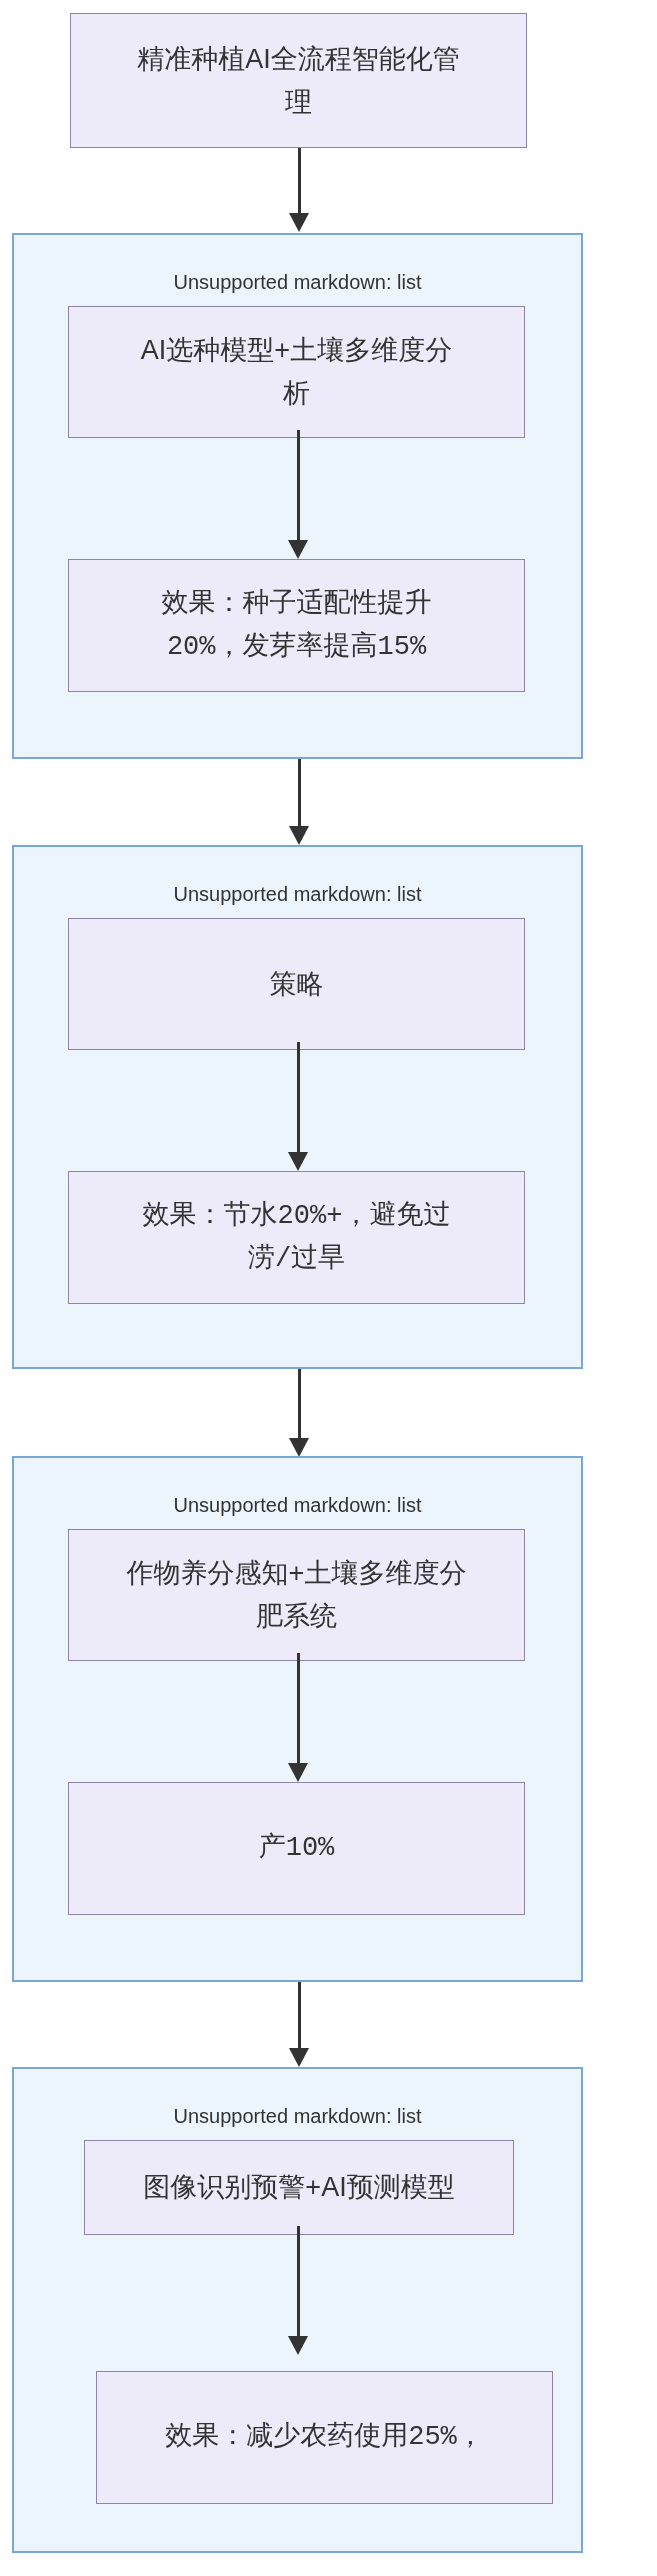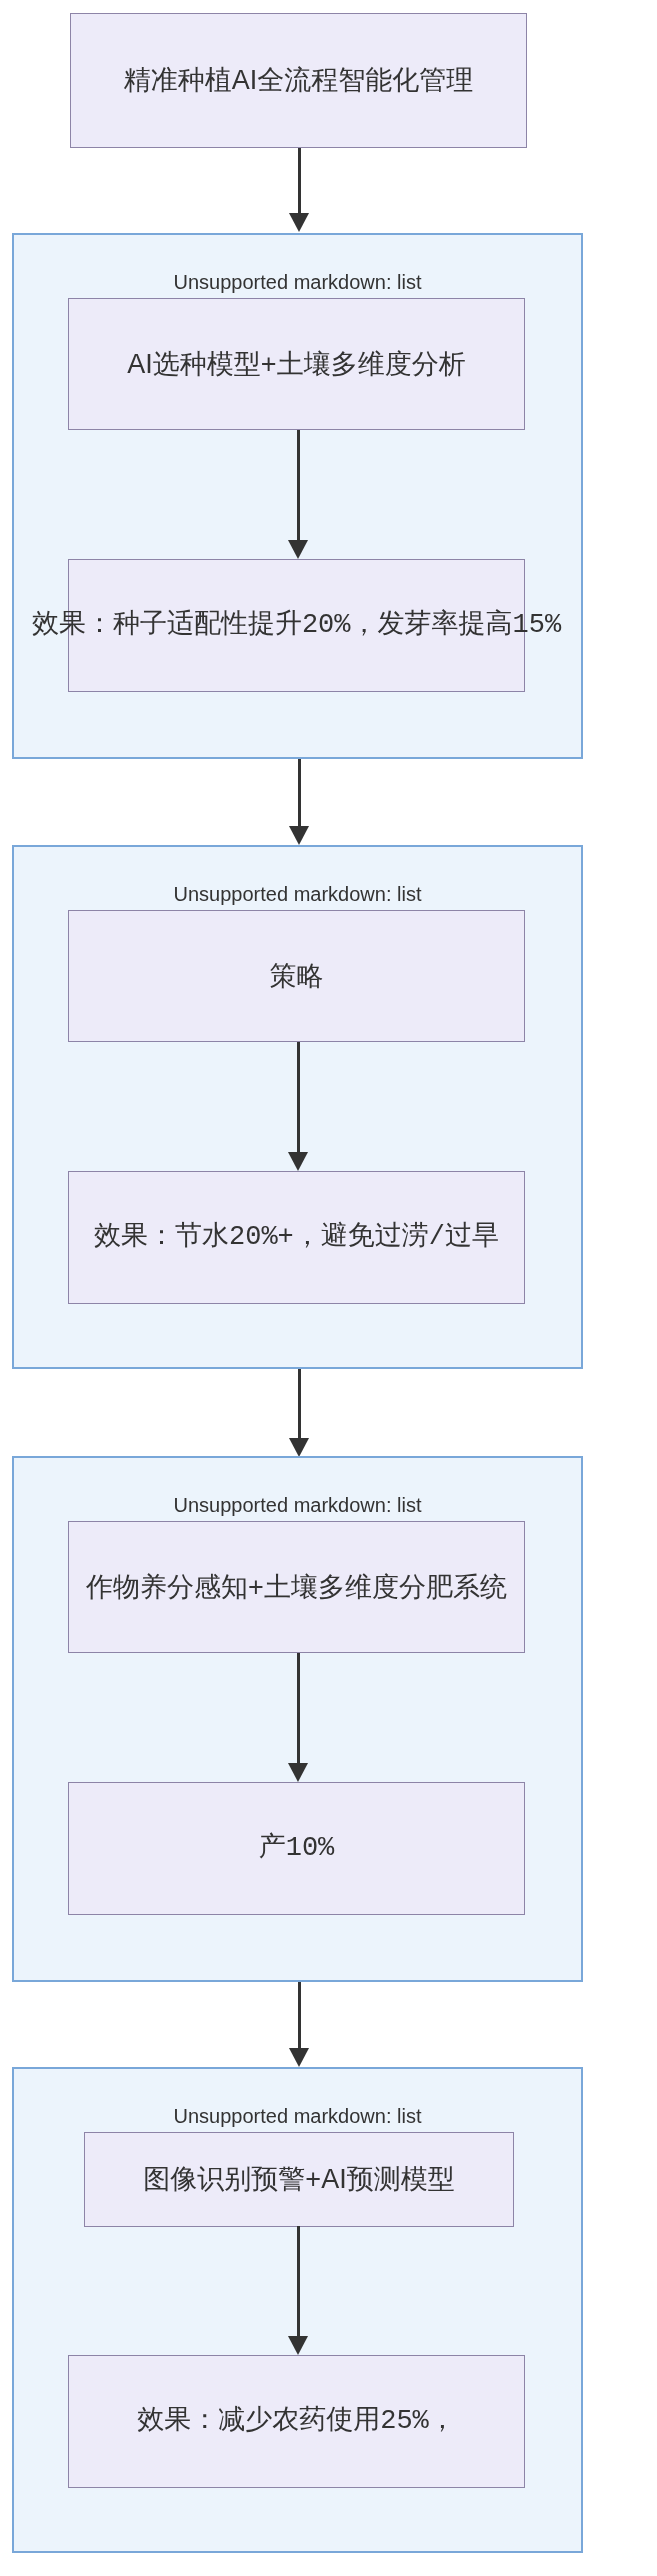--- a/index.html
+++ b/index.html
@@ -12,20 +12,21 @@
     color: var(--text, #333333);
     overflow: hidden;
   }
   
   .node {
     position: absolute;
     box-sizing: border-box;
     background: var(--node-fill, #edebf9);
     border: 1.7px solid var(--node-border, #8d84a7);
     display: flex;
+    flex-direction: column;
     align-items: center;
     justify-content: center;
     text-align: center;
     font-size: 27px;
     line-height: 43px;
   }
   .tline { display: block; white-space: nowrap; }
   
   .cluster {
     position: absolute;
@@ -70,27 +71,27 @@
   #root-node { left: 70px; top: 13px; width: 457px; height: 135px; }
   #arrow-root { left: 289px; top: 148px; height: 84px; }
   #cluster-1 { top: 233px;  height: 526px; }
   #cluster-2 { top: 845px;  height: 524px; }
   #cluster-3 { top: 1456px; height: 526px; }
   #cluster-4 { top: 2067px; height: 486px; }
   #arrow-c1-c2 { left: 289px; top: 759px;  height: 86px; }
   #arrow-c2-c3 { left: 289px; top: 1369px; height: 88px; }
   #arrow-c3-c4 { left: 289px; top: 1982px; height: 85px; }
   
-  .step-box   { left: 54px; top: 63px;  width: 457px; height: 132px; }
+  .step-box   { left: 54px; top: 71px;  width: 457px; height: 132px; }
   .effect-box { left: 54px; top: 324px; width: 457px; height: 133px; font-family: Liberation Mono, monospace; }
   .inner-arrow { left: 274px; top: 195px; height: 129px; }
   
   #cluster-4 .step-box   { left: 70px; width: 430px; height: 95px; }
   #cluster-4 .inner-arrow { top: 157px; }
-  #cluster-4 .effect-box { top: 286px; }
+  #cluster-4 .effect-box { top: 302px; margin-left: 28px; }
 </style>
 </head>
 <body>
 
 <div id="page" style="--bg: #ffffff; --cluster-fill: #ecf4fc; --cluster-border: #79a7d9; --node-fill: #edebf9; --node-border: #8d84a7; --arrow: #333333; --text: #333333;">
 
   <div class="node" id="root-node">
     <span class="tline">精准种植AI全流程智能化管</span>
     <span class="tline">理</span>
   </div>

